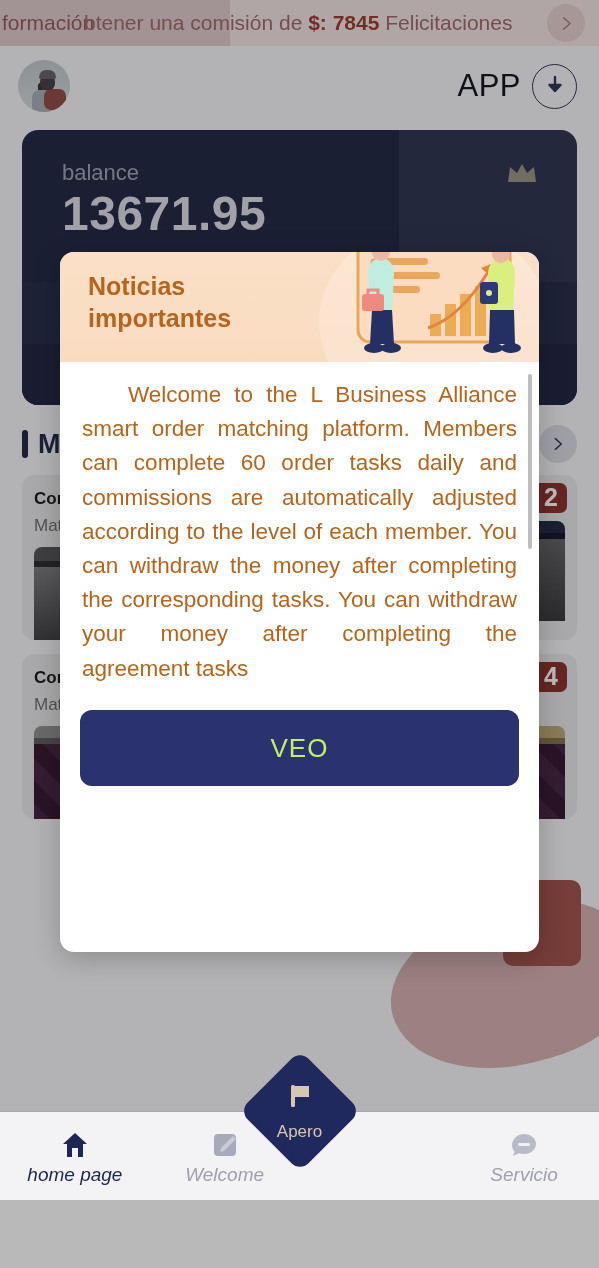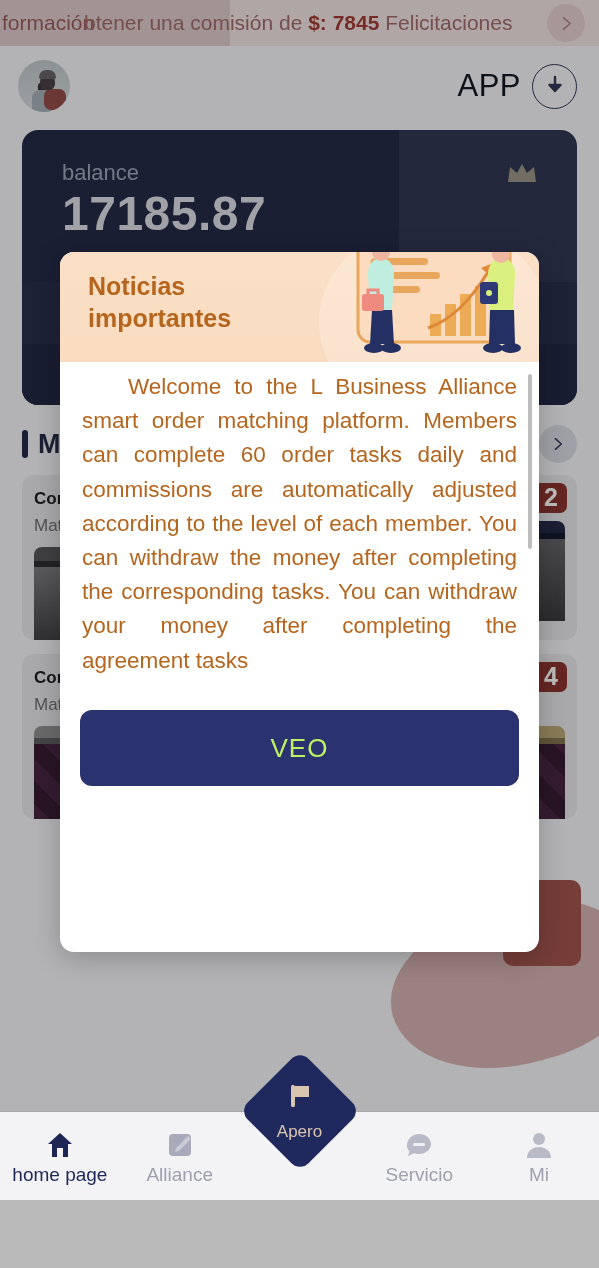--- a/index.html
+++ b/index.html
@@ -211,20 +211,21 @@
     position:absolute; right:60px; top:868px; width:40px; height:40px;
     background:#edc9a8; border-radius:50%;
   }
 
   
   .bottomnav {
     position:absolute; left:0; right:0; bottom:0; height:88px;
     background:#f3f3f6;
     display:flex; align-items:center;
     box-shadow:0 -1px 0 rgba(0,0,0,.06);
+    font-style:italic;
   }
   .navitem {
     flex:1; display:flex; flex-direction:column; align-items:center; gap:4px;
   }
   .navitem .ico { height:34px; display:flex; align-items:flex-end; }
   .navitem .lbl { font-size:19px; color:#9fa0ae; }
   .navitem.active .lbl { color:#1d2655; }
   .navitem.spacer { visibility:hidden; }
   .navcenter {
     position:absolute; left:50%; bottom:46px; transform:translateX(-50%);
@@ -261,21 +262,21 @@
   .modal-title {
     position:absolute; left:28px; top:18px;
     font-size:25px; font-weight:700; color:#b5651d; line-height:1.28;
     white-space:pre-line;
   }
   .modal-illu {
     position:absolute; right:12px; top:-42px; width:185px; height:145px;
   }
   .modal-body {
     position:relative;
-    padding:8px 22px 0 22px; height:330px; overflow:hidden;
+    padding:16px 22px 0 22px; height:330px; overflow:hidden;
   }
   .modal-body p {
     font-size:22.5px; line-height:1.52; color:#b5651d;
     text-align:justify; text-indent:46px;
     margin:0;
   }
   .modal-scroll {
     position:absolute; right:7px; top:12px; width:4px; height:175px;
     background:#bdbdbd; border-radius:2px;
   }
@@ -325,21 +326,21 @@
             <path d="M12 3v13M12 17l-5.5-6h11z" fill="#2b3670" stroke="#2b3670" stroke-width="2.4" stroke-linejoin="round" stroke-linecap="round"></path>
           </svg>
         </span>
       </div>
     </div>
 
     <div class="balance-card">
       <div class="bc-band"></div>
       <div class="bc-band2"></div>
       <div class="bc-label">balance</div>
-      <div class="bc-value">17185.87</div>
+      <div class="bc-value">13671.95</div>
       <svg class="bc-crown" viewBox="0 0 30 22">
         <path d="M1 20h28l-2-15-7 6-5-9-5 9-7-6z" fill="#9d9378"></path>
       </svg>
       <div class="bc-actions">
         <div class="bc-act">
           <div class="ic"></div>
           <div class="tx">con
 fin
 trans</div>
         </div>
@@ -511,43 +512,34 @@
       </span>
       <span class="lbl">home page</span>
     </div>
     <div class="navitem">
       <span class="ico">
         <svg width="30" height="30" viewBox="0 0 30 30">
             <rect x="4" y="4" width="22" height="22" rx="4" fill="#a8aabb"></rect>
             <path d="M23 6L11 18l-1 4 4-1L26 9z" fill="#c9cad6"></path>
           </svg>
       </span>
-      <span class="lbl">Alliance</span>
+      <span class="lbl">Welcome</span>
     </div>
     <div class="navitem spacer">
         <span class="ico"></span>
         <span class="lbl"></span>
       </div>
     <div class="navitem">
       <span class="ico">
         <svg width="30" height="30" viewBox="0 0 30 30">
             <path d="M15 4c7 0 12 4.6 12 10s-5 10-12 10c-1.8 0-3.5-.3-5-.8L4 26l1.6-4.4C3.9 19.9 3 17.6 3 15 3 9.6 8 4 15 4z" fill="#b9bac7"></path>
             <rect x="9" y="13" width="12" height="3" rx="1.5" fill="#f0f0f4"></rect>
           </svg>
       </span>
       <span class="lbl">Servicio</span>
-    </div>
-    <div class="navitem">
-      <span class="ico">
-        <svg width="30" height="30" viewBox="0 0 30 30">
-            <circle cx="15" cy="9" r="6" fill="#b9bac7"></circle>
-            <path d="M3 28c0-7 5.4-11 12-11s12 4 12 11z" fill="#b9bac7"></path>
-          </svg>
-      </span>
-      <span class="lbl">Mi</span>
     </div>
   </div>
 
   <div class="navcenter">
     <div class="diamond"></div>
     <div class="dcontent">
       <svg class="flag" viewBox="0 0 30 30">
         <rect x="6" y="4" width="4" height="22" rx="1.5" fill="#d9c6b0"></rect>
         <path d="M10 5h14v11H10z" fill="#d9c6b0"></path>
       </svg>

